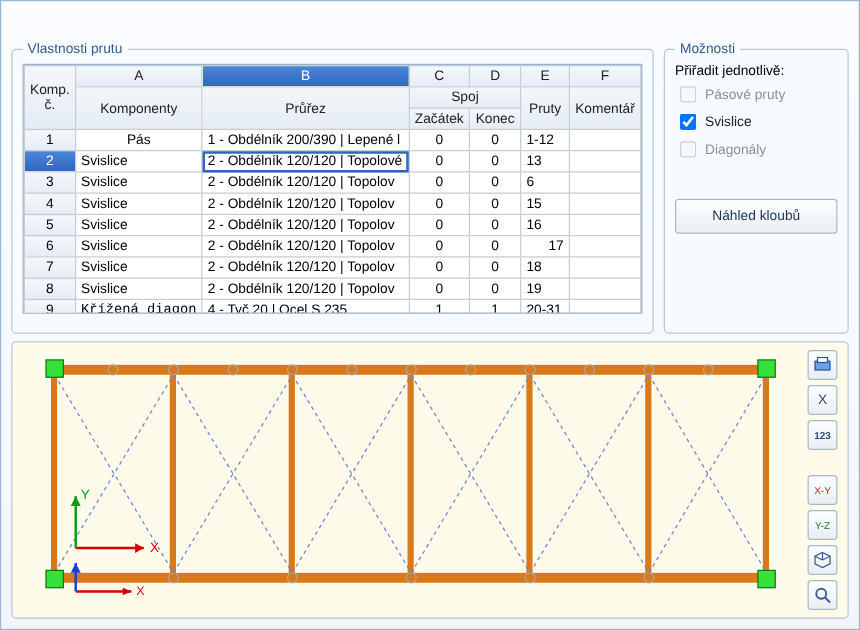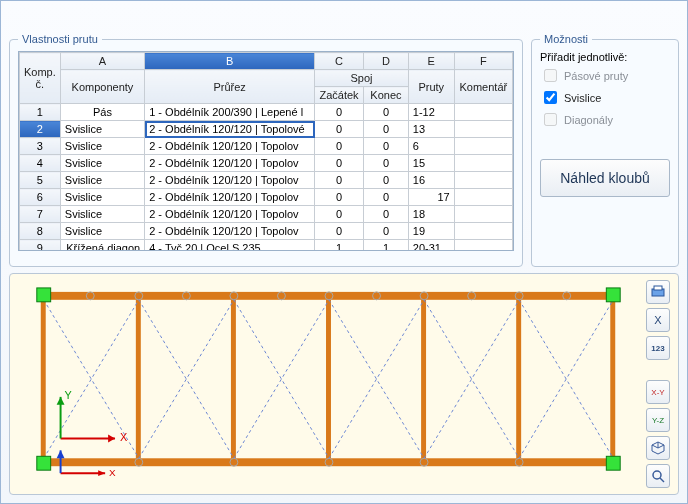--- a/index.html
+++ b/index.html
@@ -90,25 +90,25 @@
   .col-f  { width: 60px; }
   .opts label {
     display: flex; align-items: center; gap: 4px;
     margin: 3px 0;
     color: #222;
   }
   .opts label.dis { color: #8a8f97; }
   .btn {
     display: block;
     width: 100%;
-    height: 38px;
+    height: 28px;
     border: 1px solid #a9b8c9;
     background: linear-gradient(#fdfdfd, #e9eef4);
     border-radius: 3px;
-    font-size: 14px;
+    font-size: 11px;
     color: #1e3556;
     margin-top: 30px;
     cursor: pointer;
   }
   .previewbox {
     flex: 1 1 auto;
     border: 1px solid #b9c7d7;
     border-radius: 4px;
     background: #fffbea;
     position: relative;
@@ -235,21 +235,21 @@
                   <td class="rowhdr col-n">8</td>
                   <td class="col-a" style="text-align: left;">Svislice</td>
                   <td class="col-b" style="text-align: left;">2 - Obdélník 120/120 | Topolov</td>
                   <td class="col-c" style="text-align: center;">0</td>
                   <td class="col-d" style="text-align: center;">0</td>
                   <td class="col-e" style="text-align: left;">19</td>
                   <td class="col-f" style="text-align: left;"></td>
                 </tr>
                 <tr>
                   <td class="rowhdr col-n">9</td>
-                  <td class="col-a" style="text-align: right;">Křížená diagon</td>
+                  <td class="col-a" style="text-align: center; font-family: Liberation Mono, monospace;">Křížená diagon</td>
                   <td class="col-b" style="text-align: left;">4 - Tyč 20 | Ocel S 235</td>
                   <td class="col-c" style="text-align: center;">1</td>
                   <td class="col-d" style="text-align: center;">1</td>
                   <td class="col-e" style="text-align: left;">20-31</td>
                   <td class="col-f" style="text-align: left;"></td>
                 </tr>
               </tbody>
           </table>
         </div>
       </fieldset>

